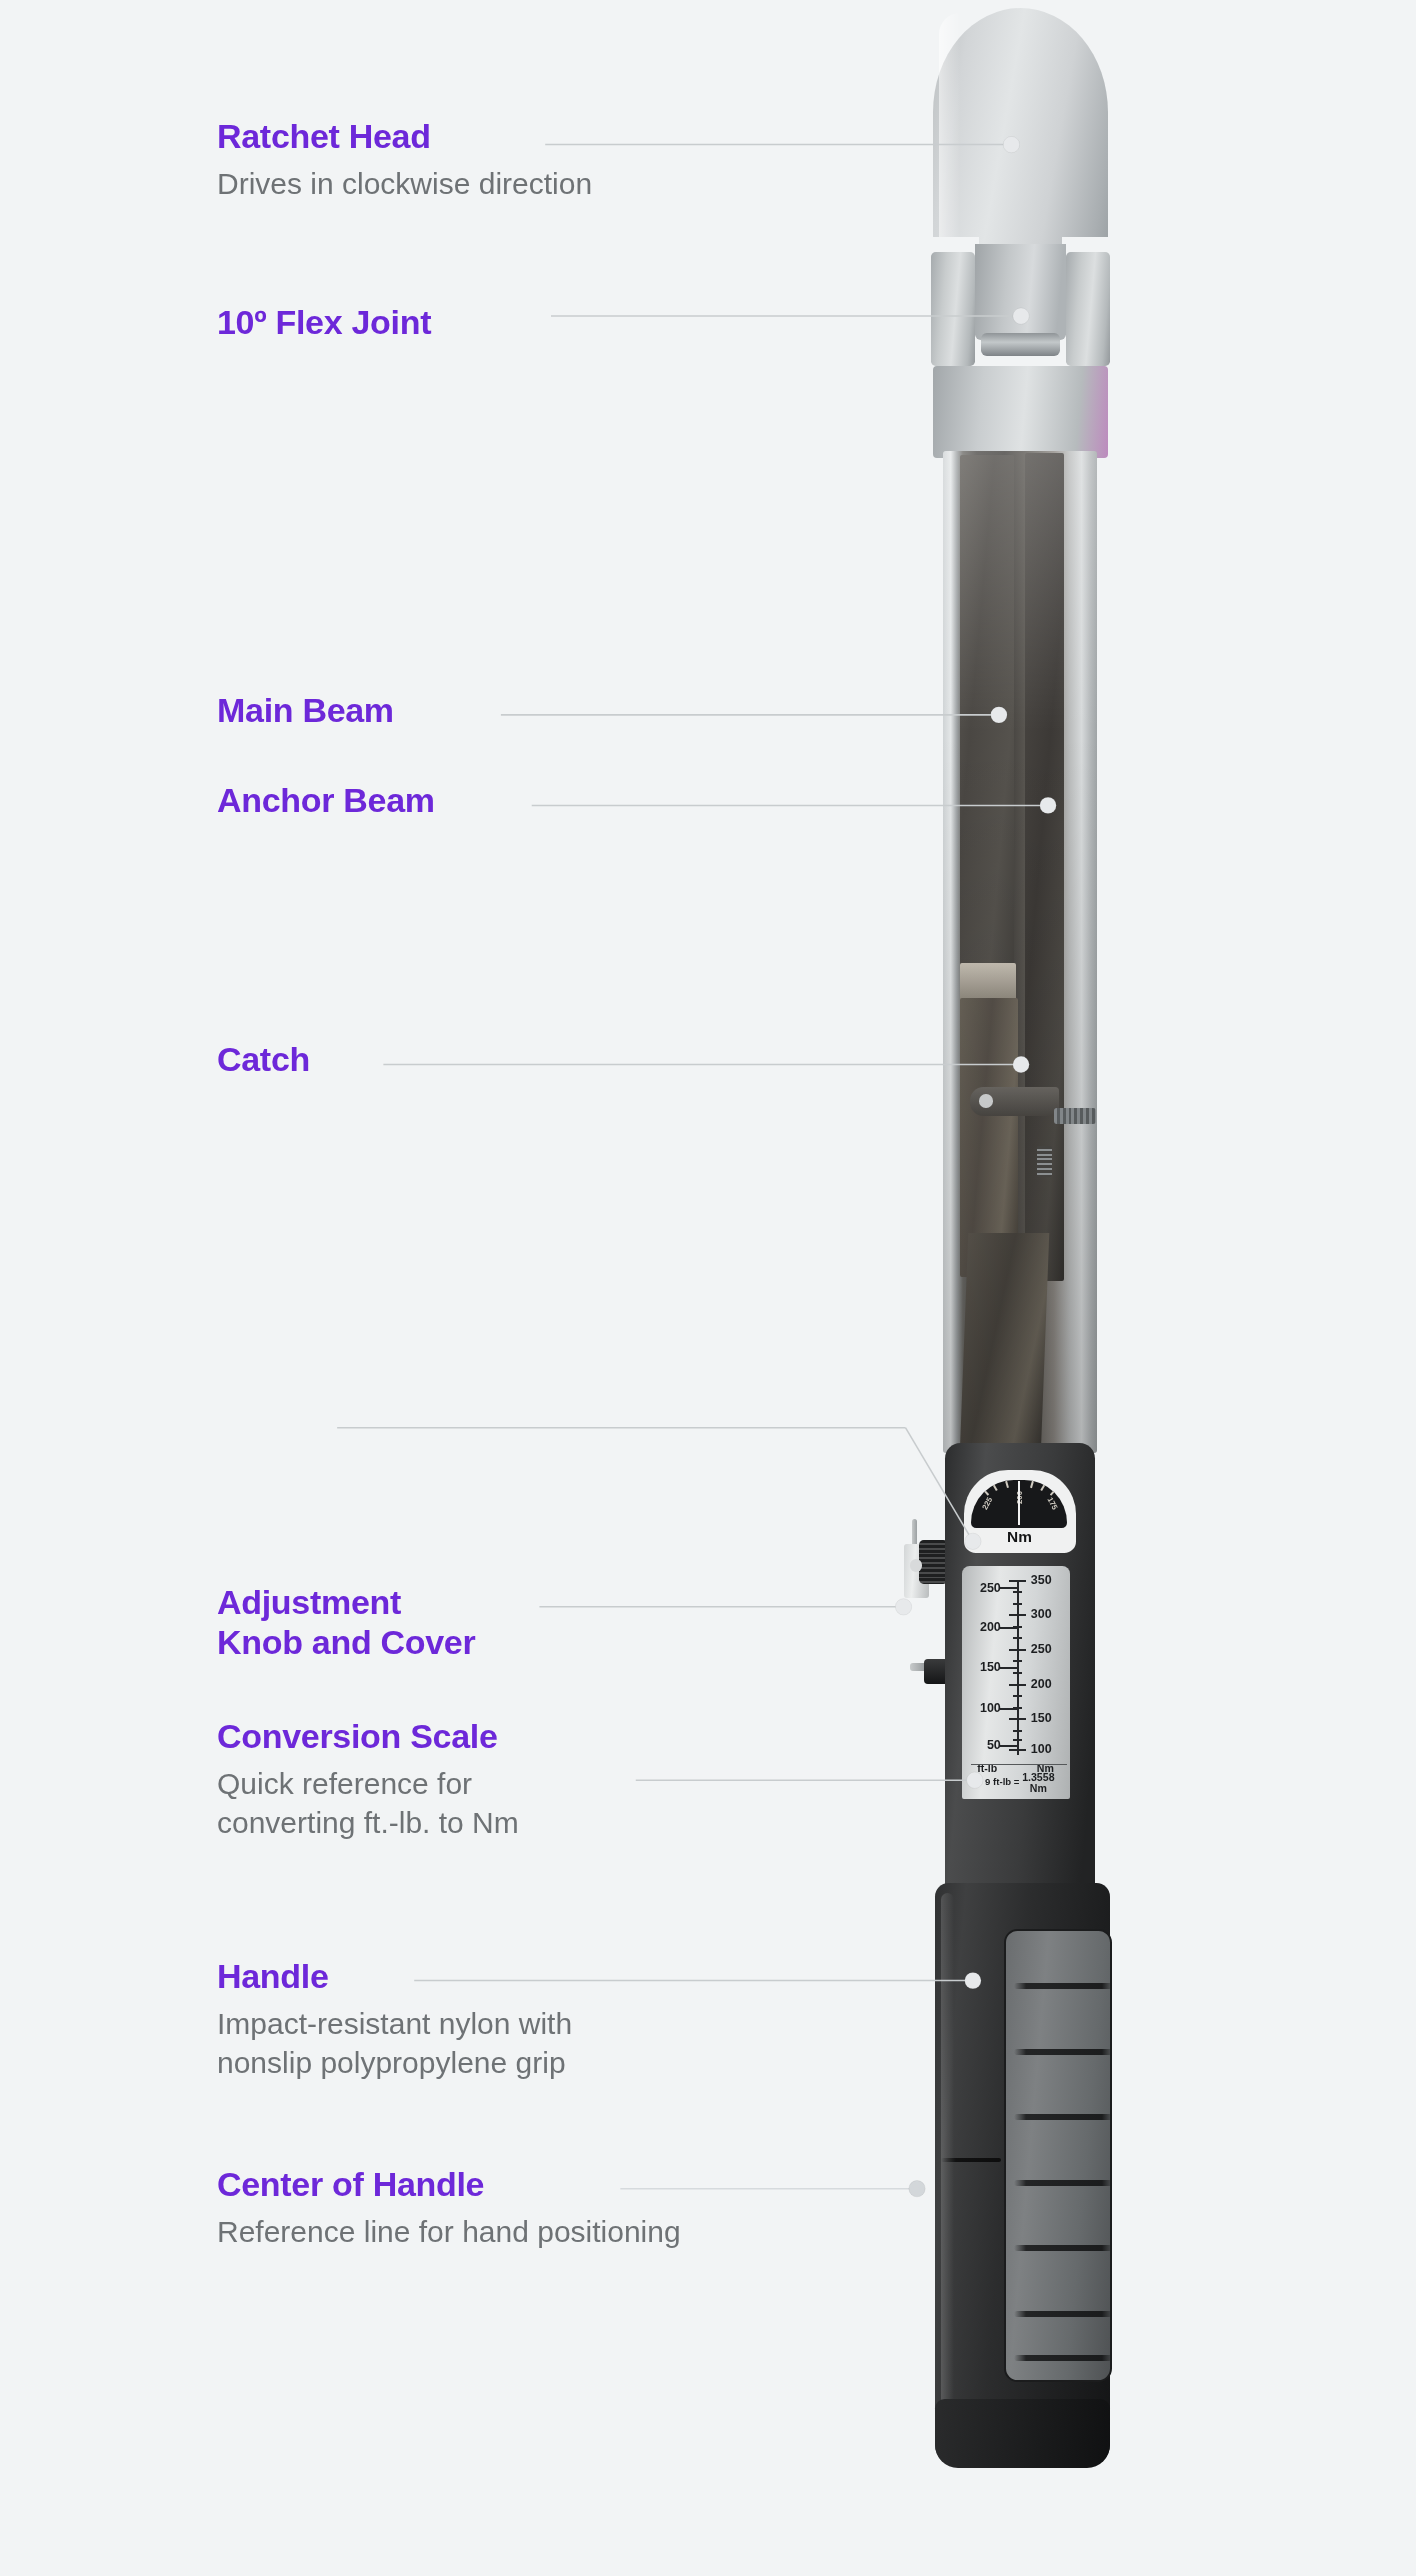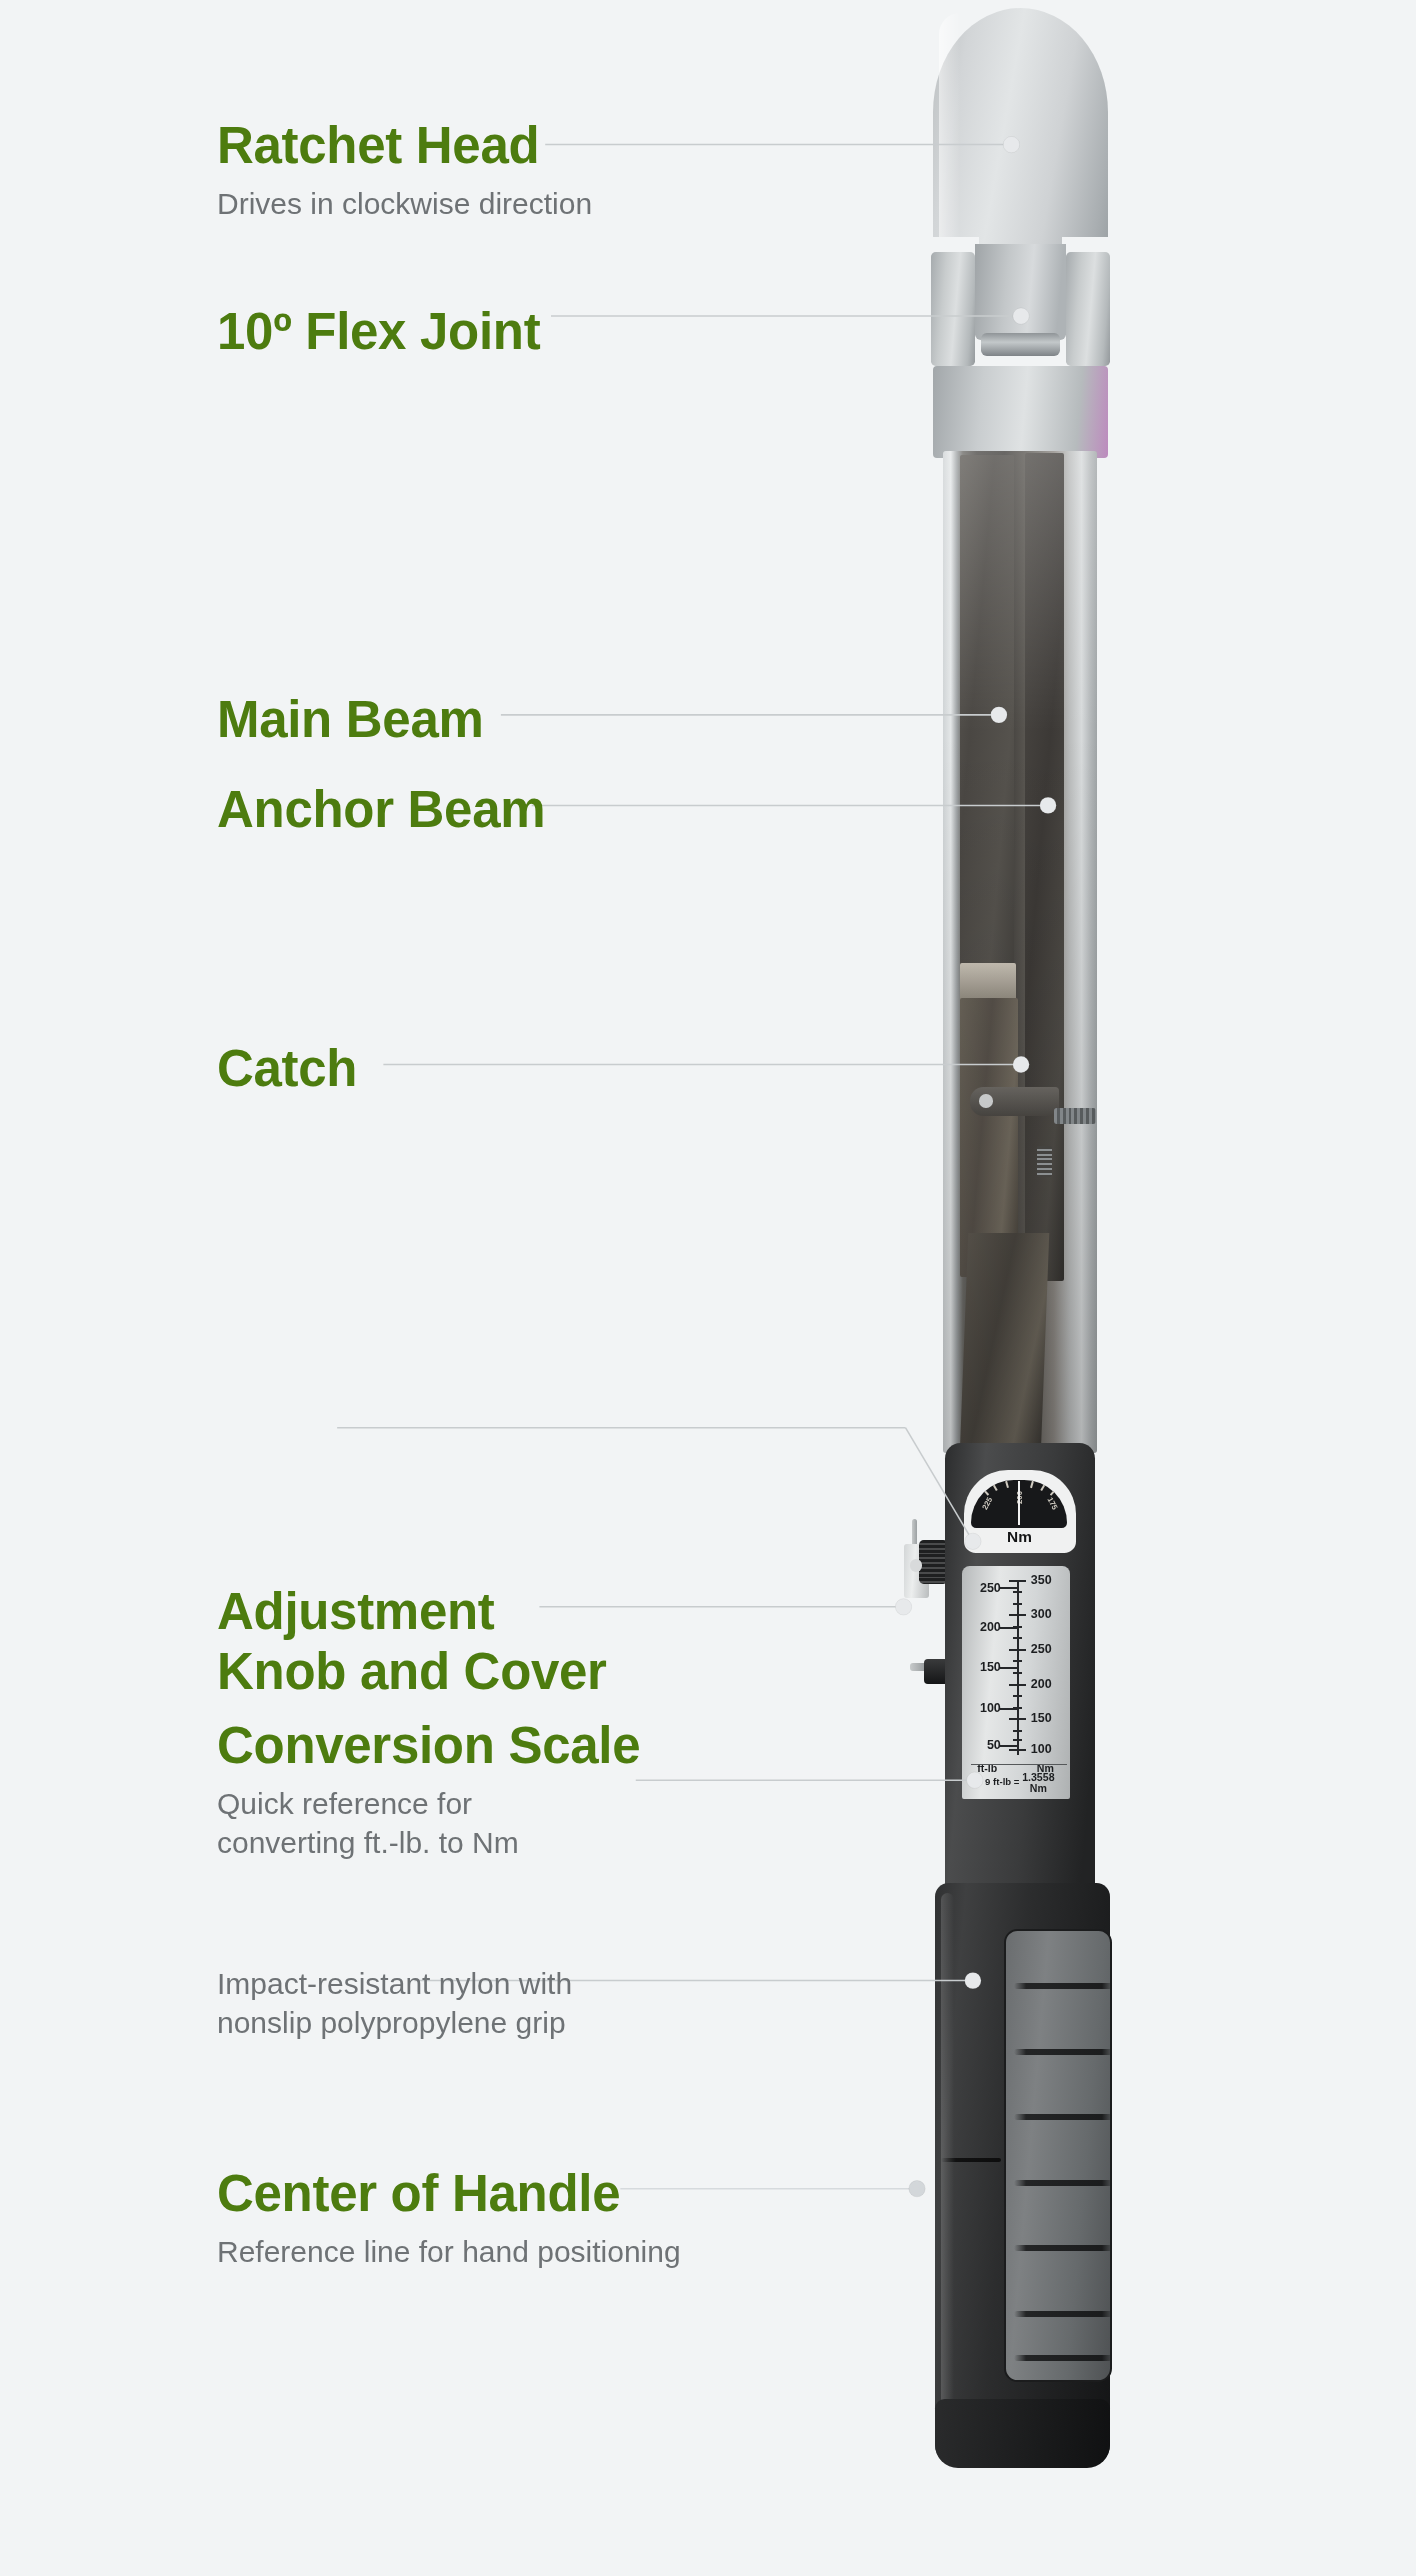--- a/index.html
+++ b/index.html
@@ -19,23 +19,23 @@
     overflow: hidden;
   }
 
   
   .callout {
     position: absolute;
     left: 217px;
     width: 617px;
   }
   .callout .title {
-    font-size: 51px;
+    font-size: 34px;
     font-weight: bold;
-    color: #4d7c0f;
+    color: #6d28d9;
     letter-spacing: -0.3px;
     line-height: 1.18;
     white-space: pre-line;
   }
   .callout .desc {
     font-size: 30px;
     font-weight: 400;
     color: #6e7275;
     line-height: 1.30;
     margin-top: 7.7px;
@@ -675,20 +675,21 @@
 Knob and Cover</div>
   </div>
 
   <div class="callout" style="top:1716px">
     <div class="title">Conversion Scale</div>
     <div class="desc">Quick reference for
 converting ft.-lb. to Nm</div>
   </div>
 
   <div class="callout" style="top:1956px">
+    <div class="title">Handle</div>
     <div class="desc">Impact-resistant nylon with
 nonslip polypropylene grip</div>
   </div>
 
   <div class="callout" style="top:2164px">
     <div class="title">Center of Handle</div>
     <div class="desc">Reference line for hand positioning</div>
   </div>
 
 </div>

